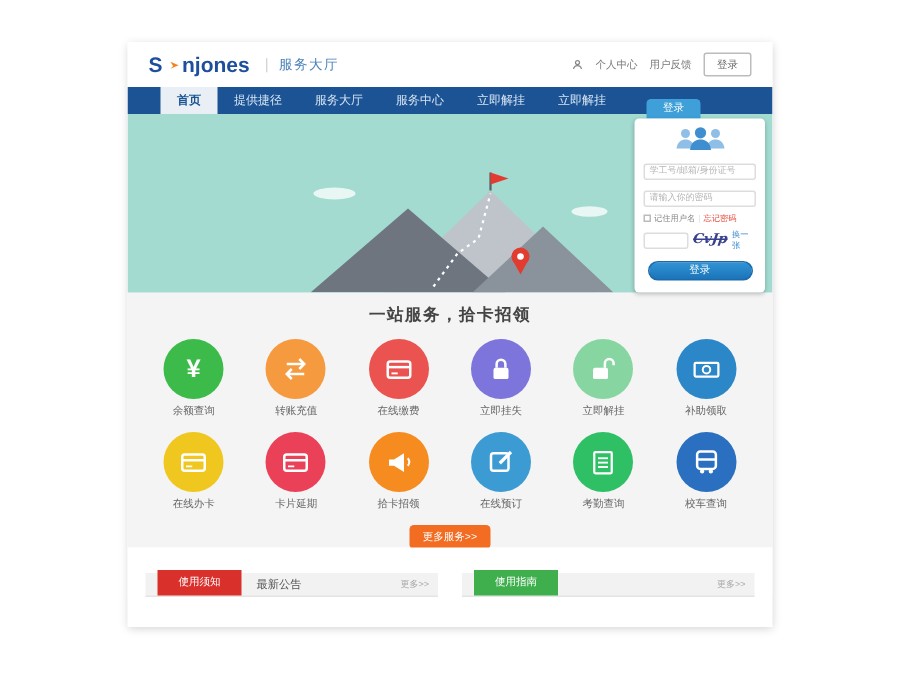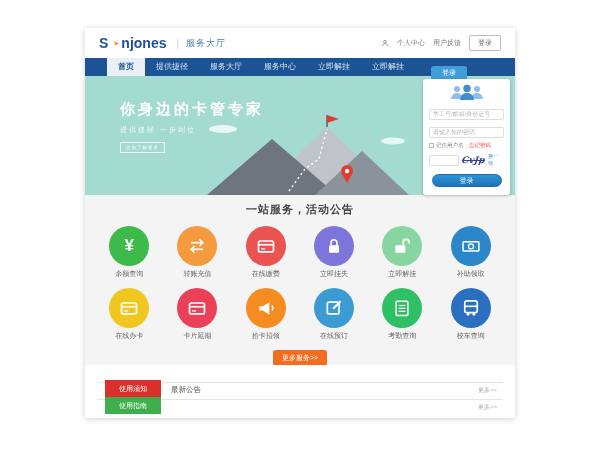--- a/index.html
+++ b/index.html
@@ -64,21 +64,21 @@
   .svc-grid { width:410px; margin:0 auto; display:flex; flex-wrap:wrap; }
   .svc { width:16.66%; display:flex; flex-direction:column; align-items:center; margin-top:9px; cursor:pointer; }
   .circ { width:40px; height:40px; border-radius:50%; display:flex; align-items:center; justify-content:center; }
   .circ .yen { color:#fff; font-size:17px; font-weight:bold; }
   .svc-label { font-size:7px; color:#666; margin-top:3px; }
   .more-btn { display:block; margin:9px auto 0; padding:3px 9px; border:none; border-radius:3px;
               color:#fff; font-size:7px; cursor:pointer; }
 
   
   .ann { background:#fff; padding-top:9px; }
-  .tab-row { margin:8px 12px 0; display:flex; gap:16px;flex-direction:column; }
+  .tab-row { margin:8px 12px 0; display:flex; gap:16px; }
   .tab-panel { flex:1; height:16px; background:#F2F2F2; border-bottom:1px solid #e4e4e4; position:relative; }
   .ribbon { position:absolute; left:8px; top:-2px; width:56px; height:17px; color:#fff;
             font-size:7px; text-align:center; line-height:17px; z-index:2; cursor:pointer; }
   .tab2 { position:absolute; left:74px; top:0; line-height:16px; font-size:7.5px; color:#555; cursor:pointer; }
   .more-link { position:absolute; right:6px; top:0; line-height:16px; font-size:6px; color:#aaa; cursor:pointer; }
 </style>
 </head>
 <body>
 
 <div class="page">
@@ -120,25 +120,20 @@
       <polygon points="60,84 130,16 200,84" fill="#BEC4CA"></polygon>
       <polygon points="10,84 75,28 140,84" fill="#6E757E"></polygon>
       <polygon points="118,84 165,40 212,84" fill="#8A929B"></polygon>
       <polyline points="92,80 108,58 122,48 130,18" fill="none" stroke="#ffffff" stroke-width="1.5" stroke-dasharray="2,3"></polyline>
       <line x1="130" y1="16" x2="130" y2="4" stroke="#5b6168" stroke-width="1.5"></line>
       <polygon points="130,4 142,8 130,12" fill="#E23B30"></polygon>
       <circle cx="150" cy="60" r="6" fill="#E23B30"></circle>
       <polygon points="144.8,62.5 155.2,62.5 150,72" fill="#E23B30"></polygon>
       <circle cx="150" cy="60" r="2.2" fill="#ffffff"></circle>
     </svg>
-    <div class="hero-copy">
-      <div class="hero-title">你身边的卡管专家</div>
-      <div class="hero-sub">提供捷径 一步到位</div>
-      <span class="hero-cta">点击了解更多</span>
-    </div>
   </div>
 
   <div class="login-wrap">
     <div class="login-tab" style="background: rgb(62, 159, 217);">登录</div>
     <div class="login-panel">
       <div class="users-ico">
         <svg width="36" height="17" viewBox="0 0 72 34">
           <circle cx="16" cy="10" r="6" fill="#8FBEE6"></circle>
             <path d="M4 30c1-9 7-12 12-12s11 3 12 12z" fill="#8FBEE6"></path>
           <circle cx="56" cy="10" r="6" fill="#8FBEE6"></circle>
@@ -158,21 +153,21 @@
       <div class="cap-row">
         <input class="cap-input" type="text" style="">
         <span class="cap-code">CvJp</span>
         <span class="cap-change">换一张</span>
       </div>
       <button class="lg-btn">登录</button>
     </div>
   </div>
 
   <div class="svcs">
-    <div class="sec-title">一站服务，活动公告</div>
+    <div class="sec-title">一站服务，拾卡招领</div>
     <div class="svc-grid">
 
       <div class="svc">
         <div class="circ" style="background: rgb(61, 187, 74);">
           <span class="yen">¥</span>
         </div>
         <span class="svc-label">余额查询</span>
       </div>
 
       <div class="svc">

